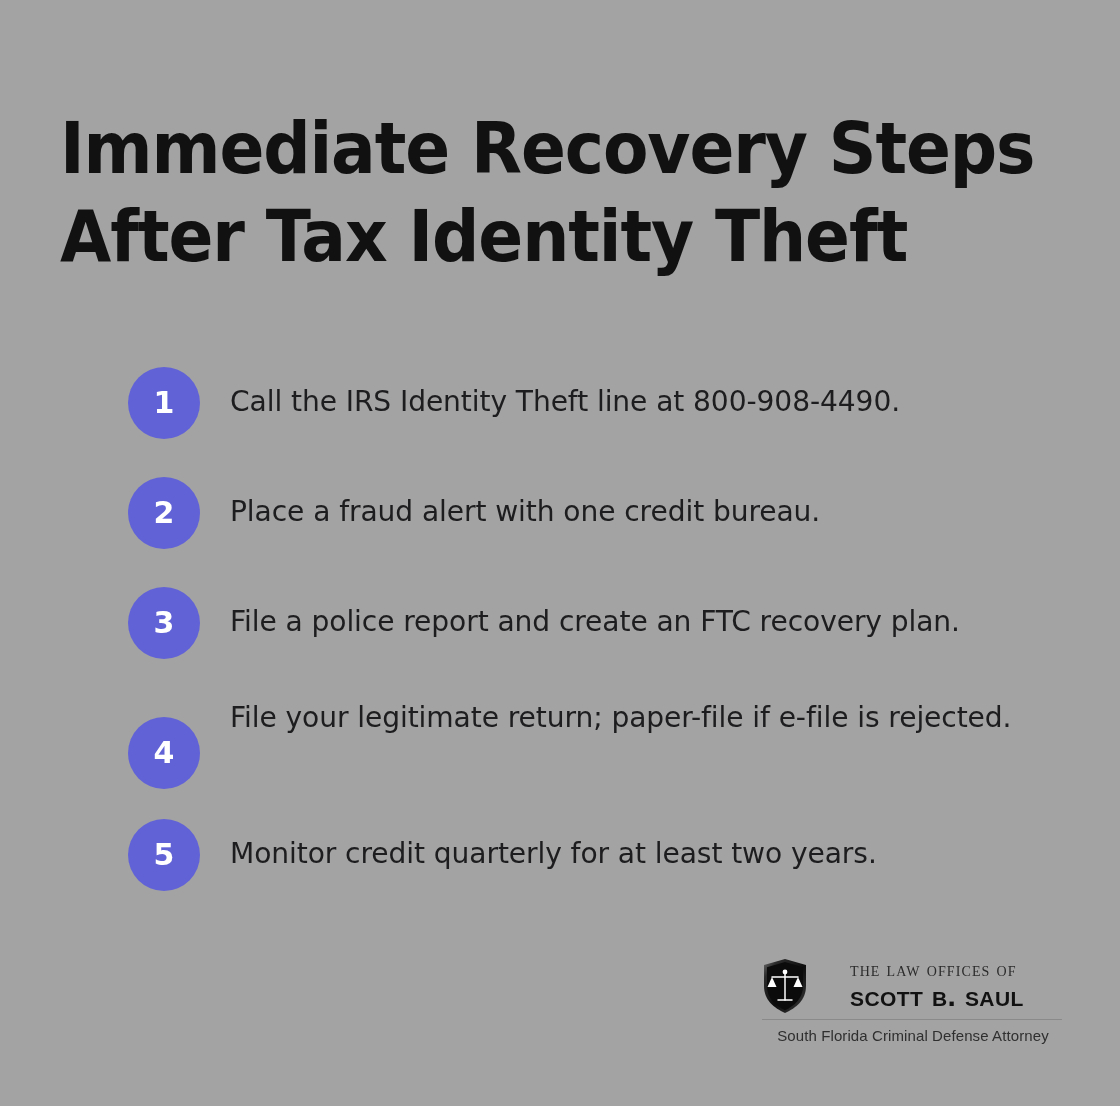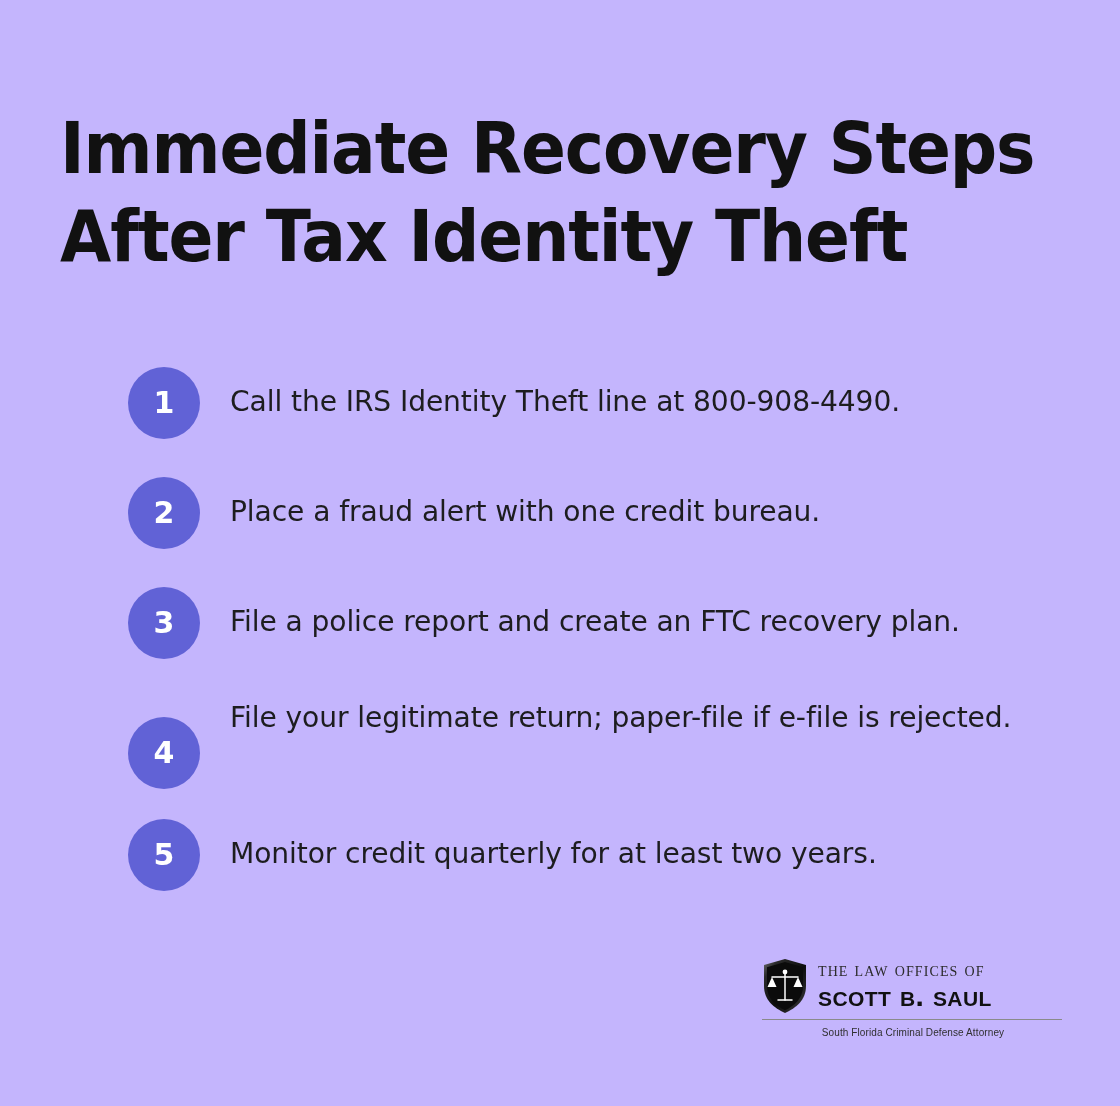--- a/index.html
+++ b/index.html
@@ -14,21 +14,21 @@
     background: #dedede;
     font-family: "Liberation Sans", sans-serif;
     -webkit-font-smoothing: antialiased;
     overflow: hidden;
   }
 
   .infographic {
     position: relative;
     width: 1120px;
     height: 1106px;
-    background: #c4b5fd;
+    background: #a3a3a3;
   }
 
   
   .title-block {
     position: absolute;
     left: 60px;
     top: 104px;
     width: 900px;
   }
 
@@ -110,20 +110,21 @@
   .logo-shield {
     flex: 0 0 auto;
     width: 46px;
     height: 56px;
     margin-right: 10px;
   }
 
   .logo-wordmark {
     flex: 1 1 auto;
     padding-bottom: 2px;
+    margin-left: 32px;
   }
 
   .logo-line-1 {
     font-family: "Liberation Serif", serif;
     font-size: 20px;
     letter-spacing: 1.1px;
     color: #2b2b2b;
     line-height: 22px;
     font-variant: small-caps;
     text-transform: lowercase;
@@ -146,21 +147,21 @@
     height: 1px;
     background: #8a8a8a;
     margin-top: 5px;
     width: 300px;
   }
 
   .logo-tagline {
     margin-top: 7px;
     text-align: center;
     font-family: "Liberation Sans", sans-serif;
-    font-size: 10px;
+    font-size: 15px;
     color: #2f2f2f;
     letter-spacing: 0.1px;
     white-space: nowrap;
   }
 </style>
 </head>
 <body>
 
 <div class="infographic">
 

